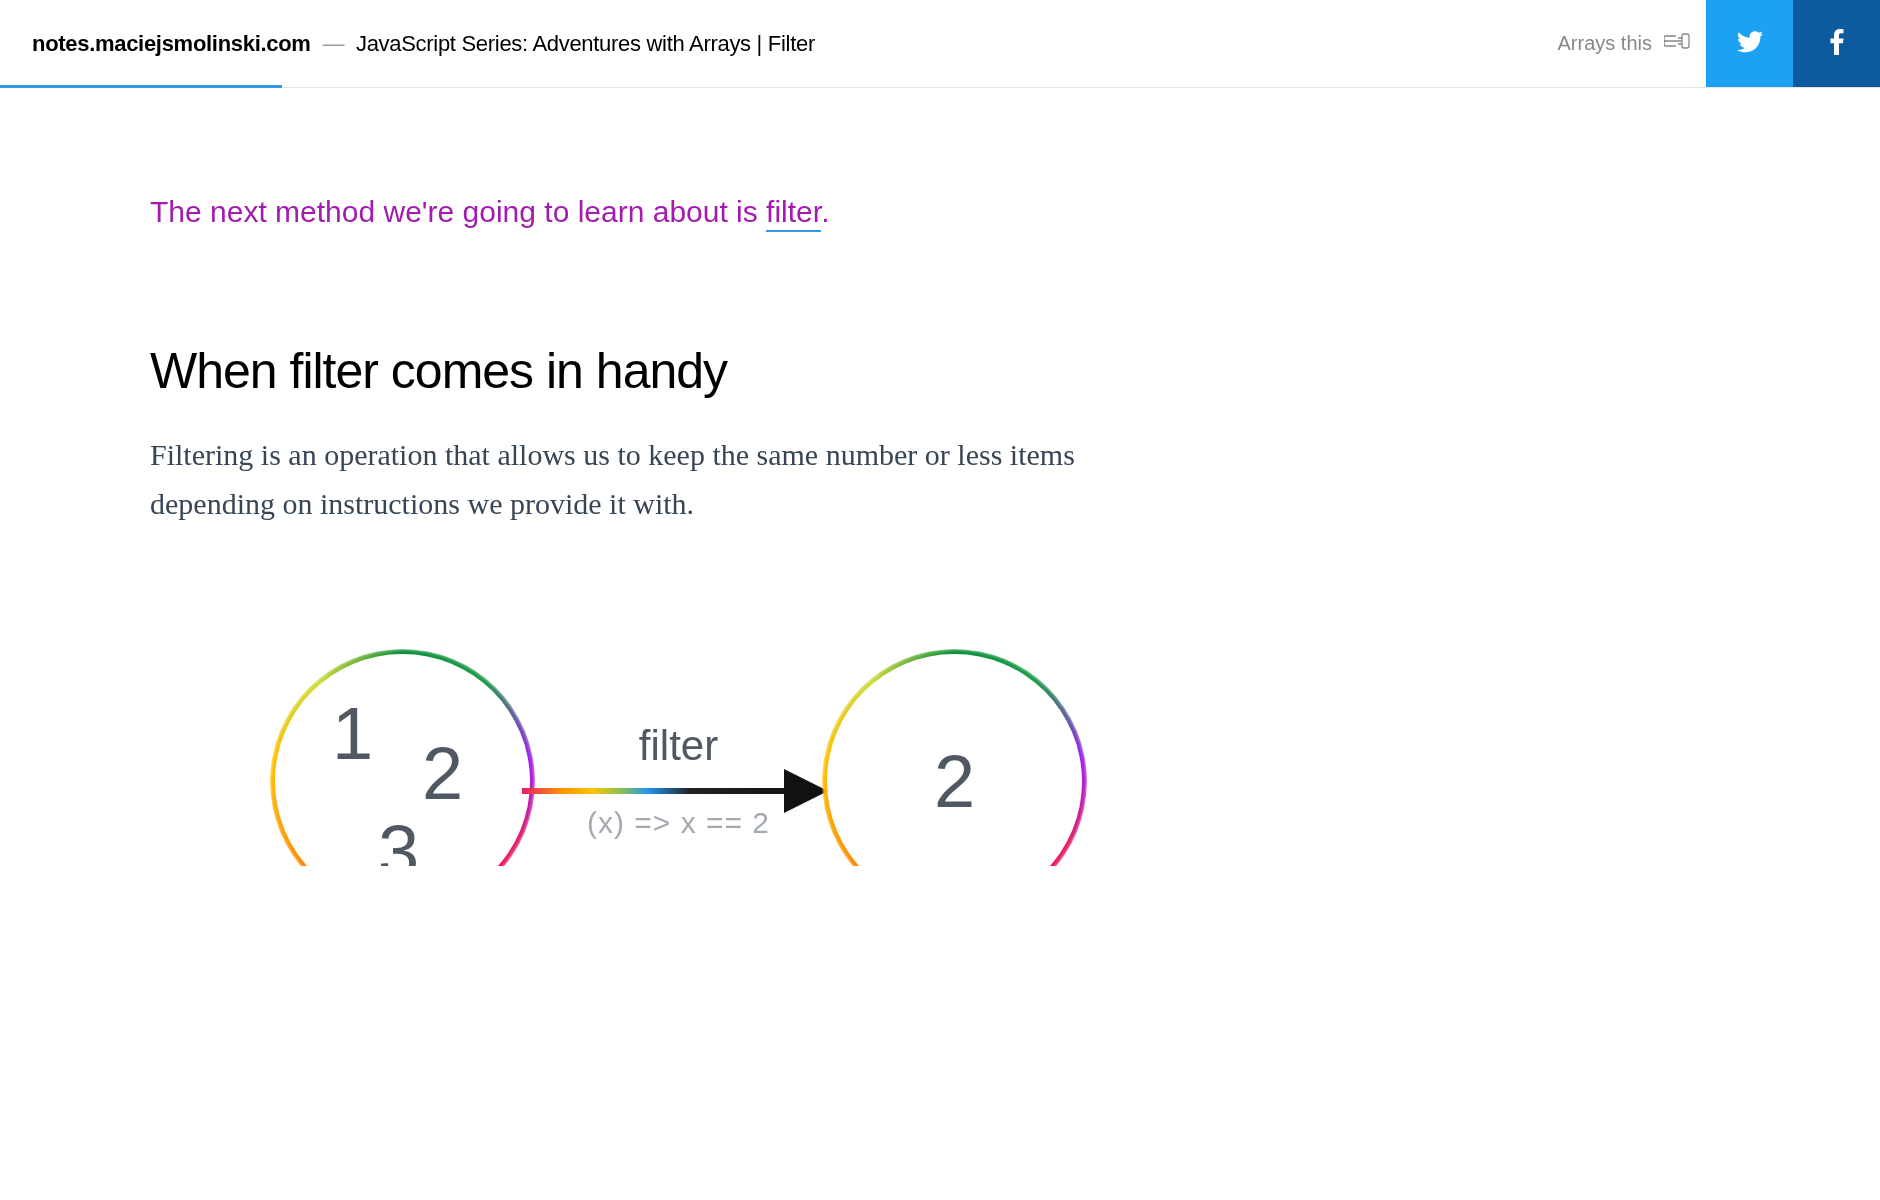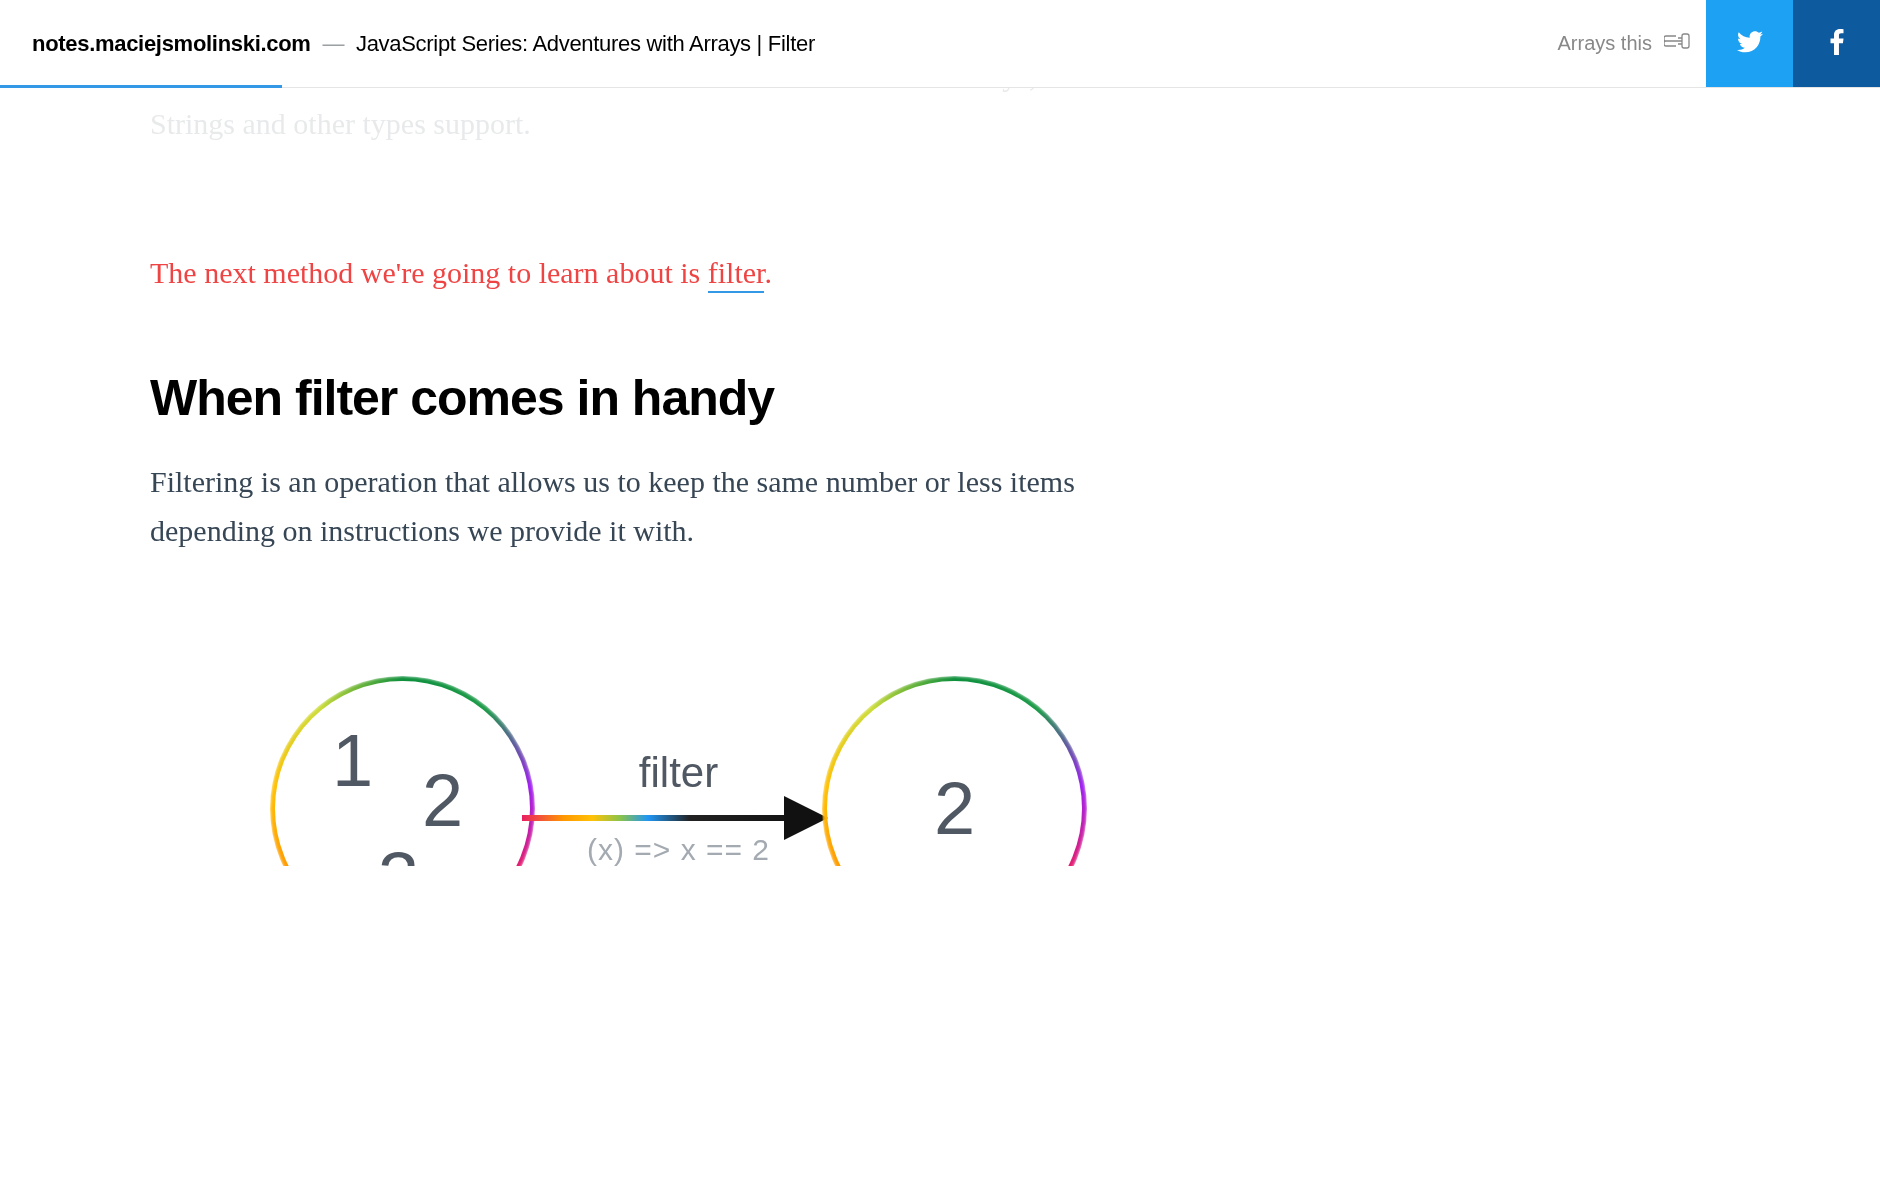--- a/index.html
+++ b/index.html
@@ -94,37 +94,37 @@
     .faded-text {
       font-family: Georgia, serif;
       font-size: 30px;
       color: rgba(55, 70, 85, 0.12);
       line-height: 1.6;
       margin-bottom: 0;
       margin-top: -35px;
       user-select: none;
     }
     .body-text {
-      font-family: Liberation Serif, serif;
+      font-family: Liberation Sans, sans-serif;
       font-size: 30px;
-      color: #ef4444;
+      color: #a21caf;
       line-height: 1.65;
       margin-top: 100px;
     }
     .link {
       border-bottom: 2px solid #3399e6;
       padding-bottom: 2px;
     }
     .section-heading {
       font-family: -apple-system, BlinkMacSystemFont, "Segoe UI", Helvetica, Arial, sans-serif;
       font-size: 50px;
-      font-weight: 700;
+      font-weight: 400;
       color: #000;
       letter-spacing: -1px;
-      margin-top: 71px;
+      margin-top: 105px;
       margin-bottom: 30px;
     }
     .section-text {
       font-family: Georgia, serif;
       font-size: 30px;
       color: #374655;
       line-height: 1.65;
     }
     .diagram {
       margin-top: 120px;
@@ -268,24 +268,20 @@
         <svg width="14" height="26" viewBox="0 0 10 20" fill="#ffffff">
           <path d="M6.5 20V10.877h3.06l.458-3.555H6.5V5.052c0-1.03.285-1.73 1.762-1.73H10V.14C9.674.097 8.557 0 7.257 0 4.542 0 2.684 1.657 2.684 4.7v2.622H0v3.555h2.684V20H6.5z"></path>
         </svg>
       </span>
     </button>
   </div>
   <div class="progress-bar"></div>
 </header>
 
 <main class="content">
-  <div class="faded-text">
-    <span>documentation contains a lot of useful information about methods Arrays,</span><br>
-    <span>Strings and other types support.</span>
-  </div>
 
   <p class="body-text">
     <span>The next method we're going to learn about is </span><span class="link">filter</span><span>.</span>
   </p>
 
   <h2 class="section-heading">When filter comes in handy</h2>
 
   <p class="section-text">Filtering is an operation that allows us to keep the same number or less items depending on instructions we provide it with.</p>
 
   <div class="diagram">

